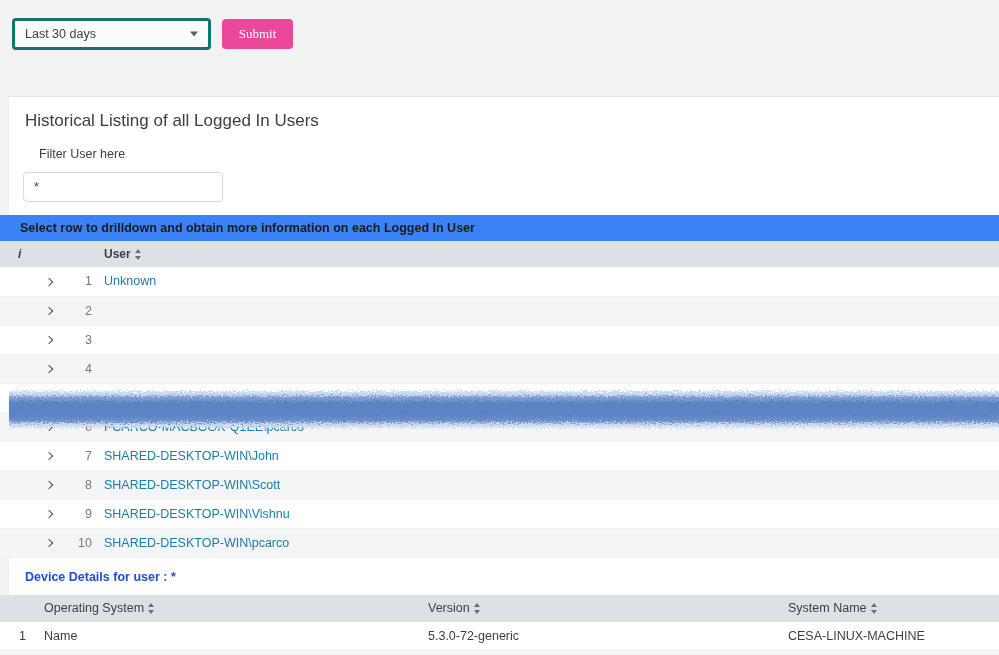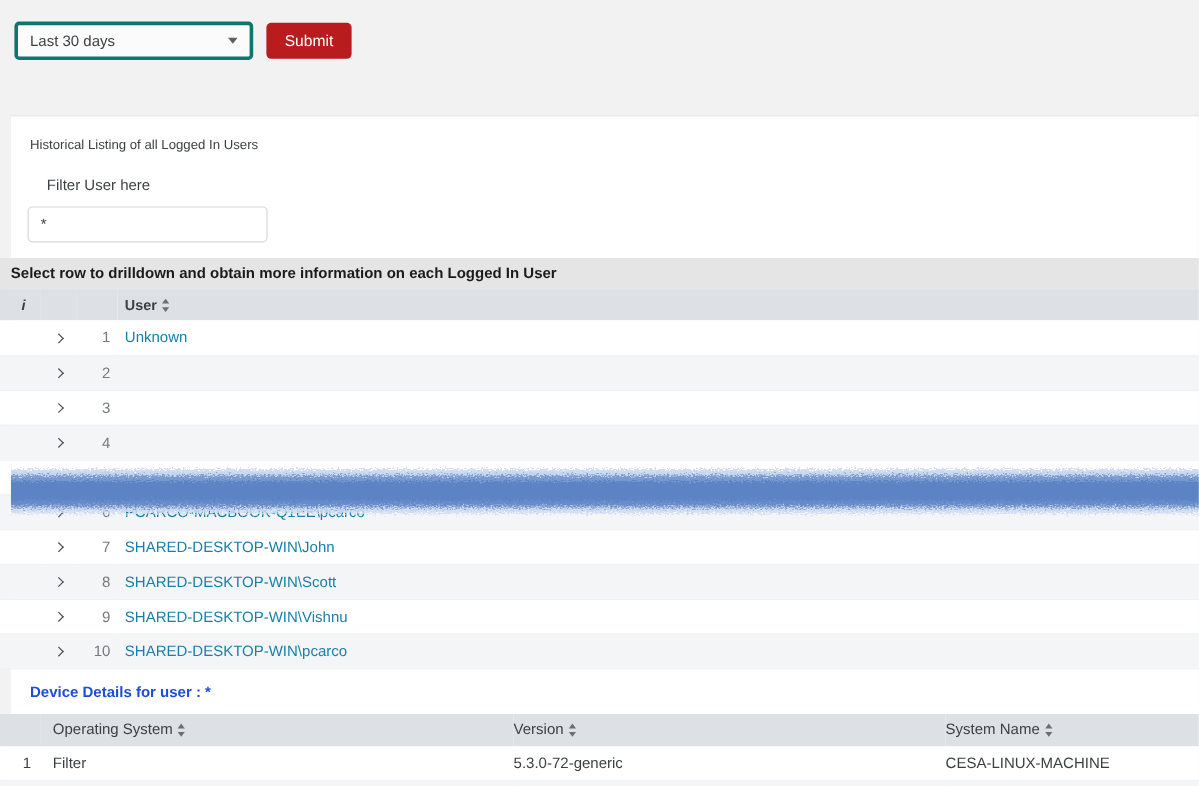--- a/index.html
+++ b/index.html
@@ -60,44 +60,44 @@
     transform: translateY(-50%);
     width: 0; height: 0;
     border-left: 4.5px solid transparent;
     border-right: 4.5px solid transparent;
     border-top: 5px solid #5c6063;
   }
 
   .submit-btn {
     height: 30px;
     min-width: 71px;
-    background: #b91c1c;
+    background: #ec4899;
     color: #ffffff;
     border: none;
     border-radius: 4px;
     font-size: 13px;
-    font-family: Liberation Sans, sans-serif;
+    font-family: Liberation Serif, serif;
     cursor: pointer;
     padding: 0 13px;
     line-height: 30px;
   }
 
   
   .panel {
     position: absolute;
     left: 8px;
     top: 96px;
     width: 991px;
     background: #ffffff;
     border-top: 1px solid #e3e5e8;
     border-left: 1px solid #eceef0;
   }
 
   .panel-heading {
-    font-size: 11px;
+    font-size: 17px;
     font-weight: 400;
     color: #3c3f42;
     padding: 14px 0 0 16px;
     line-height: 20px;
   }
 
   .filter-block {
     padding: 15px 0 13px 14px;
   }
   .filter-label {
@@ -116,25 +116,25 @@
     border-radius: 4px;
     font-size: 12.5px;
     font-family: "Liberation Sans", sans-serif;
     color: #3c3f42;
     padding: 0 10px;
     outline: none;
   }
 
   
   .notice-bar {
-    background: #e5e5e5;
+    background: #3b82f6;
     height: 26px;
     display: flex;
     align-items: center;
-    padding-left: 9px;
+    padding-left: 20px;
     font-size: 12.5px;
     font-weight: bold;
     color: #1b1b1b;
     margin-left: -9px;
     width: 999px;
   }
 
   
   .users-table {
     width: 999px;
@@ -405,21 +405,21 @@
             <span>Version</span><span class="sort-ind"></span>
           </th>
           <th class="dt-sys">
             <span>System Name</span><span class="sort-ind"></span>
           </th>
         </tr>
       </thead>
       <tbody id="device-body">
           <tr class="plain">
             <td class="dt-idx">1</td>
-            <td class="dt-os">Filter</td>
+            <td class="dt-os">Name</td>
             <td class="dt-ver">5.3.0-72-generic</td>
             <td class="dt-sys">CESA-LINUX-MACHINE</td>
           </tr>
           <tr class="alt">
             <td class="dt-idx">2</td>
             <td class="dt-os">Linux</td>
             <td class="dt-ver">5.3.0-76-generic</td>
             <td class="dt-sys">CESA-LINUX-MACHINE</td>
           </tr>
         </tbody>

